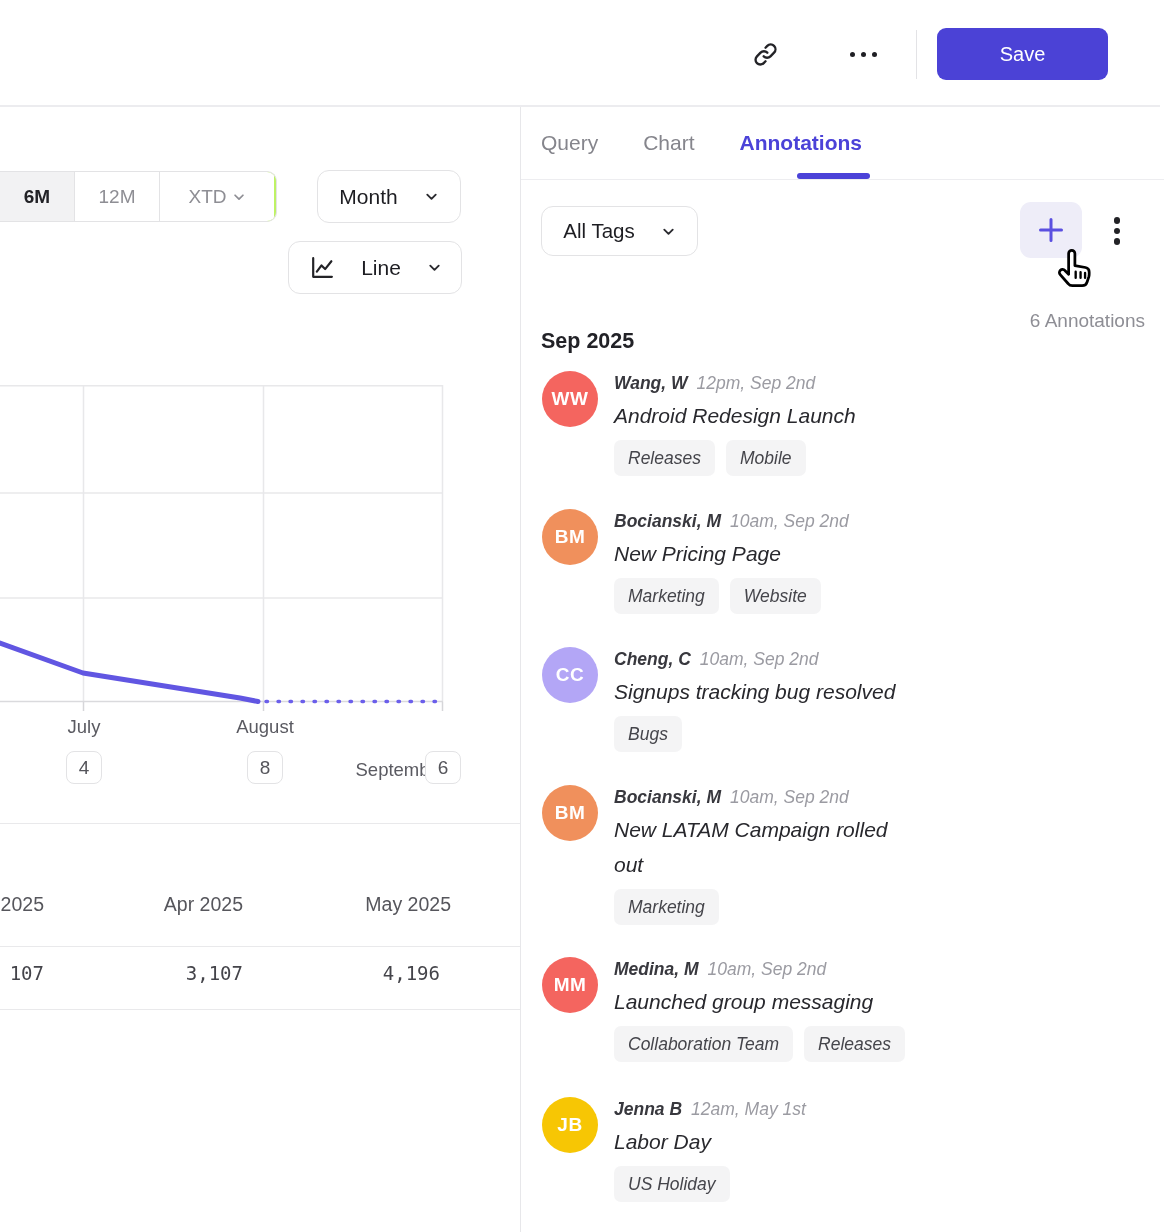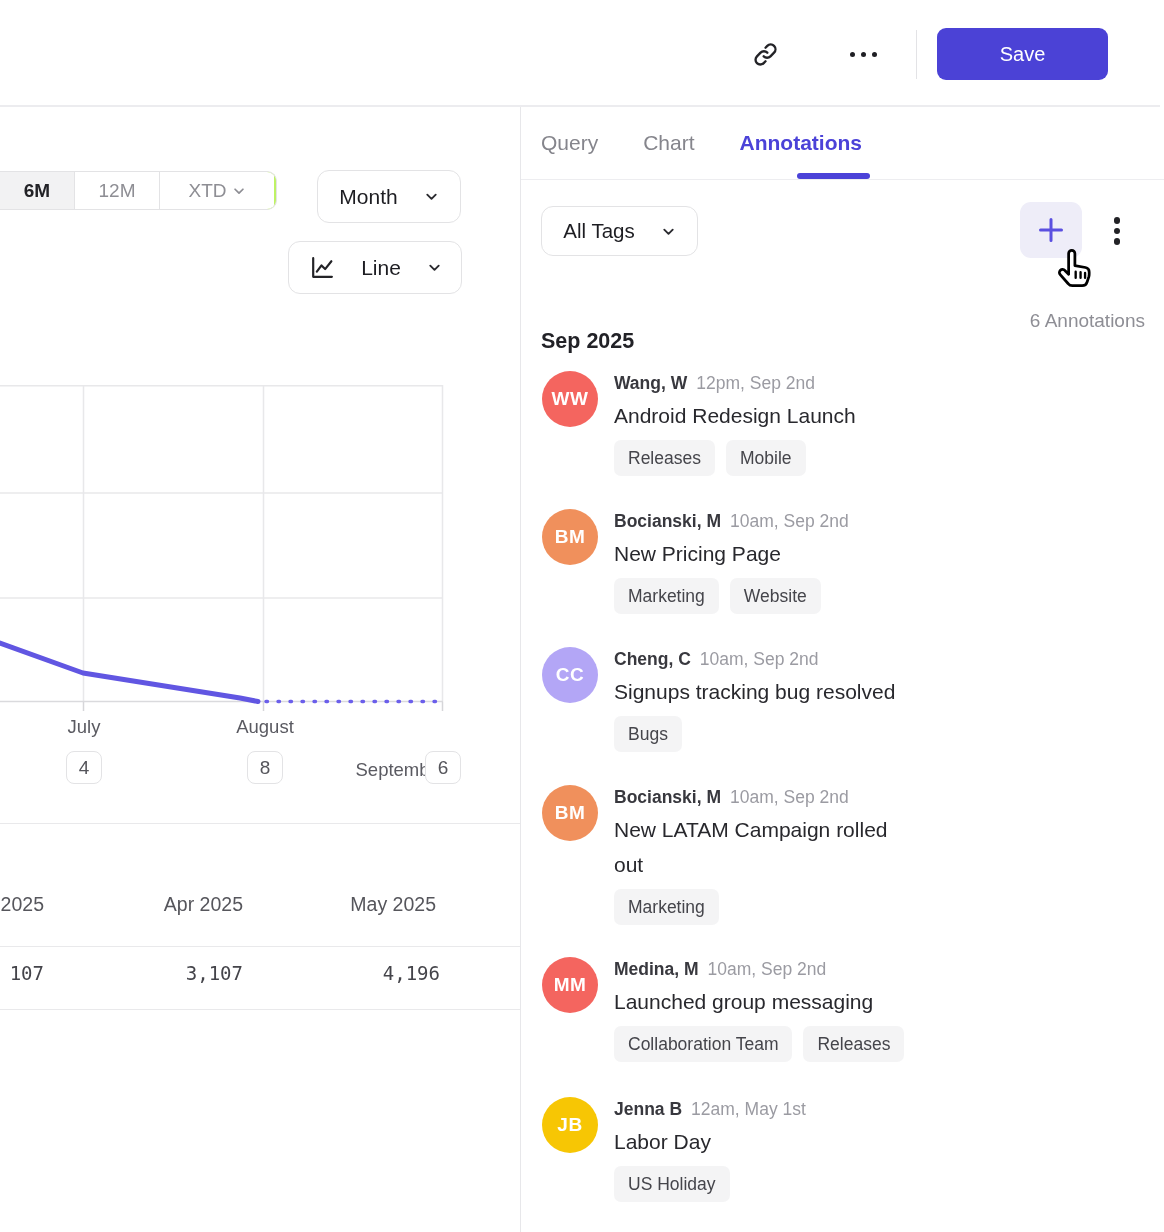--- a/index.html
+++ b/index.html
@@ -18,21 +18,21 @@
   .save-btn{
     position:absolute;left:937px;top:28px;width:171px;height:52px;
     background:#4b42d6;color:#fff;border:none;border-radius:9px;
     font-family:"Liberation Sans",sans-serif;font-size:20px;font-weight:500;cursor:pointer;
   }
   .h-ellipsis{display:flex;gap:6px;}
   .h-ellipsis i{width:5px;height:5px;border-radius:50%;background:#1f1f24;display:block;}
 
   
   .seg-group{
-    position:absolute;left:0;top:171px;height:39px;width:277px;
+    position:absolute;left:0;top:171px;height:51px;width:277px;
     display:flex;border:1px solid #e3e3e5;border-left:none;
     border-radius:0 10px 10px 0;overflow:hidden;box-sizing:border-box;background:#bef264;
   }
   .seg{flex:0 0 auto;display:flex;align-items:center;justify-content:center;gap:5px;
     font-size:19px;font-weight:500;color:#8e8e94;background:#fff;border:none;cursor:pointer;
     font-family:"Liberation Sans",sans-serif;}
   .seg.active{background:#f2f2f3;color:#222226;font-weight:700;}
   .seg + .seg{border-left:1px solid #e3e3e5;}
   .btn-outline{
     position:absolute;display:flex;align-items:center;justify-content:center;gap:26px;
@@ -88,21 +88,21 @@
   .kebab-btn i{width:6.5px;height:6.5px;border-radius:50%;background:#222226;display:block;}
   .cursor-float{position:absolute;left:1051px;top:245px;width:47px;height:47px;pointer-events:none;}
 
   .section-head{position:absolute;left:541px;top:307px;font-size:21.5px;font-weight:700;color:#222227;}
   .section-count{position:absolute;left:945px;top:310px;width:200px;text-align:right;font-size:19px;color:#8e8e95;}
 
   .anno-row{position:absolute;left:542px;width:603px;display:flex;gap:16px;cursor:pointer;}
   .avatar{flex:0 0 56px;width:56px;height:56px;border-radius:50%;
     display:flex;align-items:center;justify-content:center;
     color:#fff;font-size:19px;font-weight:700;letter-spacing:.5px;}
-  .anno-body{flex:1;min-width:0;padding-top:1px;}
+  .anno-body{flex:1;min-width:0;padding-top:1px;font-style:italic;}
   .anno-meta{font-size:17.5px;line-height:23px;}
   .anno-author{font-weight:700;color:#38383e;}
   .anno-time{color:#9b9ba2;margin-left:9px;}
   .anno-title{font-size:21px;line-height:35px;color:#28282d;margin-top:3px;max-width:305px;}
   .anno-tags{display:flex;gap:11px;margin-top:7px;}
   .tag-pill{background:#f4f4f5;border-radius:7px;padding:7px 14px;font-size:17.5px;line-height:22px;color:#45454b;}
 
   .chev{flex:0 0 auto;}
 </style>
 </head>
@@ -189,21 +189,21 @@
   <div class="x-label" style="left:346px;width:100px;text-align:right;margin-top:43px;">September</div>
 
   <div class="count-badge" style="left:84px;">4</div>
   <div class="count-badge" style="left:265px;">8</div>
   <div class="count-badge" style="left:443px;">6</div>
 
   <div>
     <div class="table-line" style="top:823px;"></div>
     <div class="t-cell t-head" style="left:-72px;">2025</div>
     <div class="t-cell t-head" style="left:127px;">Apr 2025</div>
-    <div class="t-cell t-head" style="left:320px;">May 2025</div>
+    <div class="t-cell t-head" style="left:335px;">May 2025</div>
     <div class="table-line" style="top:946px;"></div>
     <div class="t-cell t-val" style="left:-72px;">107</div>
     <div class="t-cell t-val" style="left:127px;">3,107</div>
     <div class="t-cell t-val" style="left:324px;">4,196</div>
     <div class="table-line" style="top:1009px;"></div>
   </div>
 </section>
 
 <div class="v-divider"></div>
 

